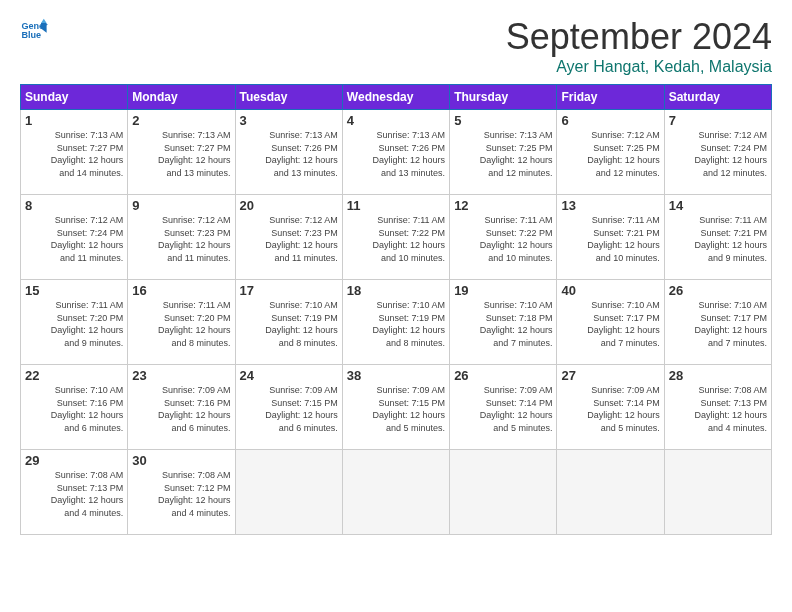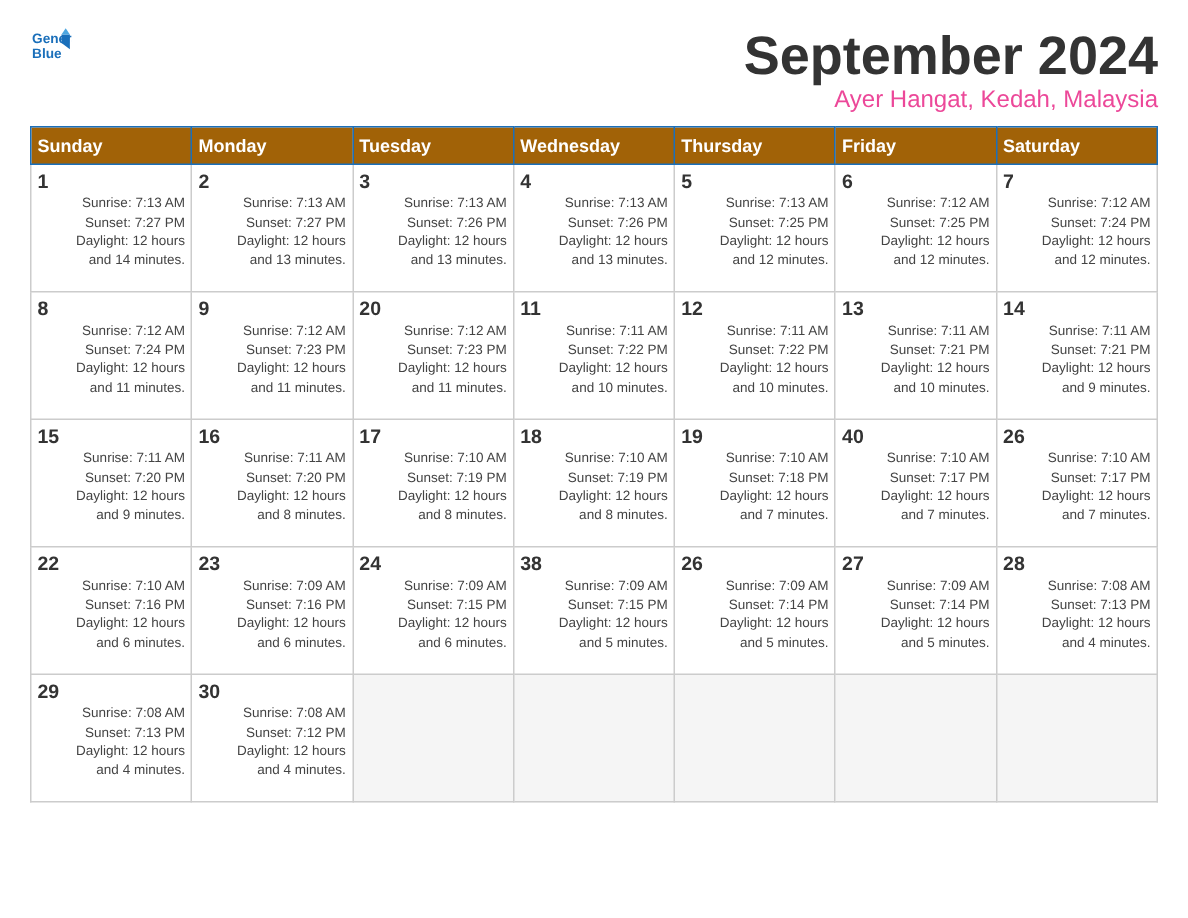--- a/index.html
+++ b/index.html
@@ -30,33 +30,33 @@
     .logo-icon {
       width: 28px;
       height: 28px;
     }
     .title-block {
       text-align: right;
     }
     .month-title {
       font-size: 36px;
       color: #333;
-      font-weight: bold;
+      font-weight: normal;
     }
     .subtitle {
       font-size: 16px;
-      color: #ec4899;
+      color: #0f766e;
     }
     .calendar {
       width: 100%;
       border-collapse: collapse;
       table-layout: fixed;
     }
     .calendar thead tr th {
-      background: #a16207;
+      background: #6d28d9;
       color: #fff;
       font-size: 12px;
       font-weight: bold;
       padding: 5px 4px;
       text-align: left;
       border: 1px solid #1a6fba;
       margin-top: 16px;
     }
     .calendar tbody tr td {
       vertical-align: top;

